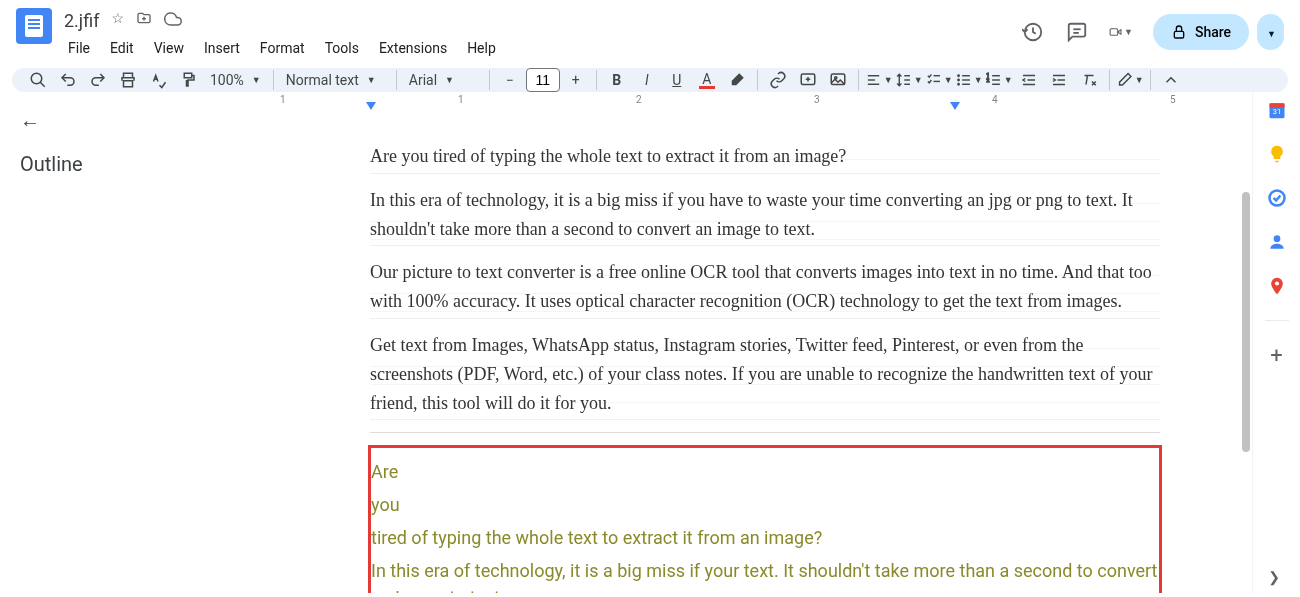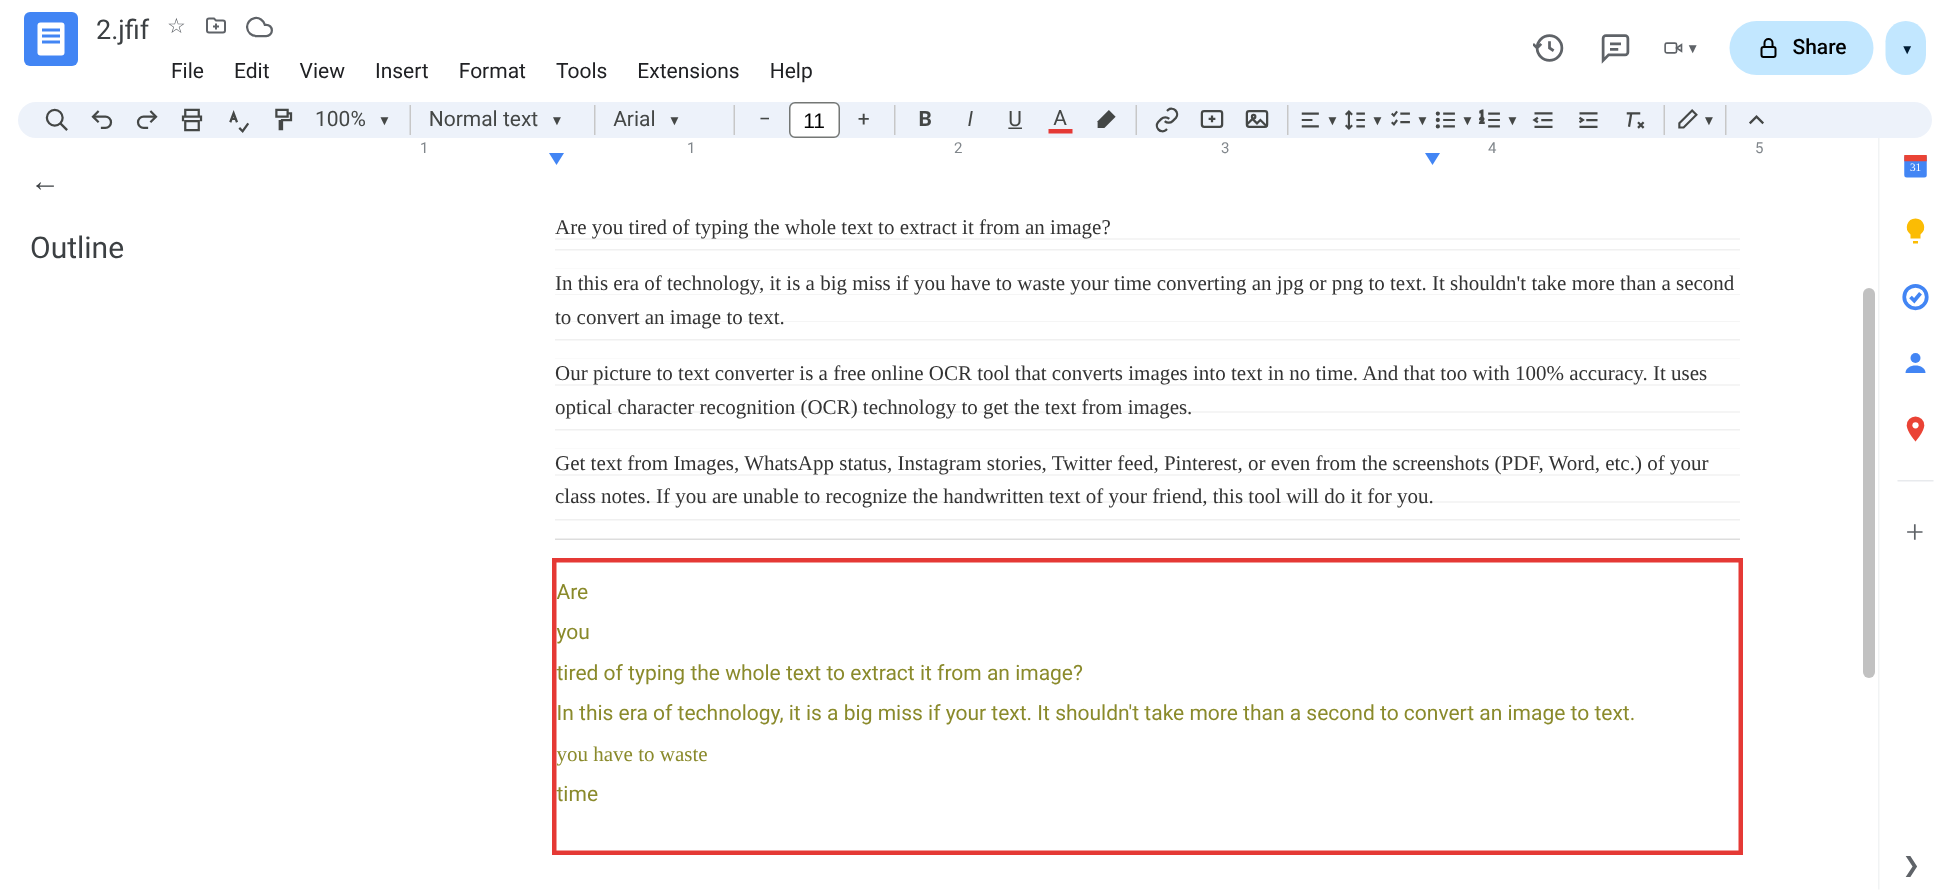--- a/index.html
+++ b/index.html
@@ -6,21 +6,21 @@
   body { font-family: 'Google Sans', Roboto, Arial, sans-serif; font-size: 14px; color: #3c4043; background: #fff; width: 1300px; height: 597px; overflow: hidden; }
   .titlebar { display: flex; align-items: center; padding: 8px 16px 0 16px; height: 32px; }
   .doc-logo { width: 36px; height: 36px; background: #4285f4; border-radius: 4px; display: flex; align-items: center; justify-content: center; margin-right: 12px; margin-top: 12px; }
   .doc-logo-inner { width: 18px; height: 22px; background: #fff; border-radius: 2px; position: relative; }
   .doc-logo-inner::after { content: ''; position: absolute; top: 4px; left: 3px; right: 3px; height: 2px; background: #4285f4; box-shadow: 0 4px 0 #4285f4, 0 8px 0 #4285f4; }
   .title-area { display: flex; flex-direction: column; flex: 1; }
   .title-row { display: flex; align-items: center; gap: 12px; }
   .doc-title { font-size: 18px; color: #3c4043; }
   .title-icons { display: flex; gap: 12px; color: #5f6368; }
   .title-icons span { cursor: pointer; }
-  .menubar { display: flex; gap: 4px; padding: 4px 0 8px 60px; margin-left: 46px; }
+  .menubar { display: flex; gap: 4px; padding: 4px 0 8px 60px; }
   .menubar span { padding: 4px 8px; cursor: pointer; color: #202124; font-size: 14px; border-radius: 4px; }
   .right-actions { display: flex; align-items: center; gap: 20px; position: absolute; right: 16px; top: 14px; }
   .right-actions .icon { width: 24px; height: 24px; color: #5f6368; display: flex; align-items: center; justify-content: center; cursor: pointer; }
   .share-btn { background: #c2e7ff; border-radius: 40px; padding: 10px 18px; display: flex; align-items: center; gap: 8px; cursor: pointer; color: #000000; font-weight: 500; }
   .share-drop { background: #c2e7ff; border-radius: 40px; padding: 10px 8px; cursor: pointer; color: #001d35; margin-left: -12px; }
   .toolbar { margin: 0 12px; background: #edf2fa; border-radius: 24px; height: 24px; display: flex; align-items: center; padding: 0 12px; gap: 2px; }
   .tb-btn { width: 28px; height: 28px; display: flex; align-items: center; justify-content: center; border-radius: 4px; cursor: pointer; color: #444746; }
   .tb-sep { width: 1px; height: 20px; background: #c7c7c7; margin: 0 4px; }
   .tb-select { padding: 0 6px; display: flex; align-items: center; gap: 6px; cursor: pointer; color: #444746; font-size: 14px; }
   .tb-fontsize { border: 1px solid #747775; border-radius: 4px; width: 34px; height: 24px; text-align: center; font-size: 14px; background: #fff; }
@@ -30,29 +30,29 @@
   .outline-back { font-size: 20px; color: #3c4043; cursor: pointer; margin-bottom: 20px; }
   .outline-title { font-size: 20px; color: #3c4043; margin-bottom: 16px; font-weight: 400; }
   .outline-hint { font-size: 14px; color: #5f6368; font-style: italic; line-height: 1.4; }
   .editor-area { flex: 1; position: relative; overflow: hidden; background: #fff; }
   .ruler-h { height: 20px; position: relative; font-size: 10px; color: #80868b; }
   .ruler-v { width: 20px; position: absolute; left: 0; top: 20px; bottom: 0; font-size: 10px; color: #80868b; }
   .ruler-num { position: absolute; top: 2px; font-size: 10px; }
   .ruler-tab { position: absolute; top: 10px; width: 0; height: 0; border-left: 5px solid transparent; border-right: 5px solid transparent; border-top: 8px solid #4285f4; }
   .page { position: absolute; left: 20px; top: 20px; width: 970px; background: #fff; padding-top: 30px; }
   .doc-content { padding: 0 90px; }
-  .hand-para { font-family: 'Brush Script MT', cursive; font-size: 14px; color: #333; line-height: 1.6; margin-bottom: 12px; border-bottom: 1px solid #f0f0f0; padding-bottom: 2px; background: repeating-linear-gradient(transparent, transparent 17px, #f5f5f5 17px, #f5f5f5 18px); }
+  .hand-para { font-family: 'Brush Script MT', cursive; font-size: 18px; color: #333; line-height: 1.6; margin-bottom: 12px; border-bottom: 1px solid #f0f0f0; padding-bottom: 2px; background: repeating-linear-gradient(transparent, transparent 17px, #f5f5f5 17px, #f5f5f5 18px); }
   .divider { height: 1px; background: #ddd; margin: 12px 0; }
   .ocr-box { border: 3px solid #e53935; padding: 10px 0 20px 0; margin: 0 -2px; }
-  .ocr-line { color: #8a8a2b; font-size: 14px; line-height: 1.5; margin-bottom: 6px; }
+  .ocr-line { color: #8a8a2b; font-size: 18px; line-height: 1.5; margin-bottom: 6px; }
   .ocr-line.serif { font-family: Georgia, serif; }
   .scrollbar { position: absolute; right: 0; top: 0; width: 12px; height: 100%; }
   .scroll-thumb { position: absolute; right: 2px; top: 100px; width: 8px; height: 260px; background: #c1c1c1; border-radius: 4px; }
   .side-panel { width: 48px; display: flex; flex-direction: column; align-items: center; gap: 24px; padding-top: 8px; border-left: 1px solid #f1f3f4; }
-  .side-icon { width: 20px; height: 20px; cursor: pointer; display: flex; align-items: center; justify-content: center; font-family: Liberation Serif, serif; }
+  .side-icon { width: 20px; height: 20px; cursor: pointer; display: flex; align-items: center; justify-content: center; }
   .side-divider { width: 24px; height: 1px; background: #e8eaed; }
   .caret-dn { font-size: 9px; margin-left: 2px; }
   .bottom-expand { position: absolute; right: 20px; bottom: 12px; color: #5f6368; cursor: pointer; }
 </style>
 </head>
 <body>
 
 <div class="titlebar">
   <div class="doc-logo">
       <div class="doc-logo-inner"></div>

